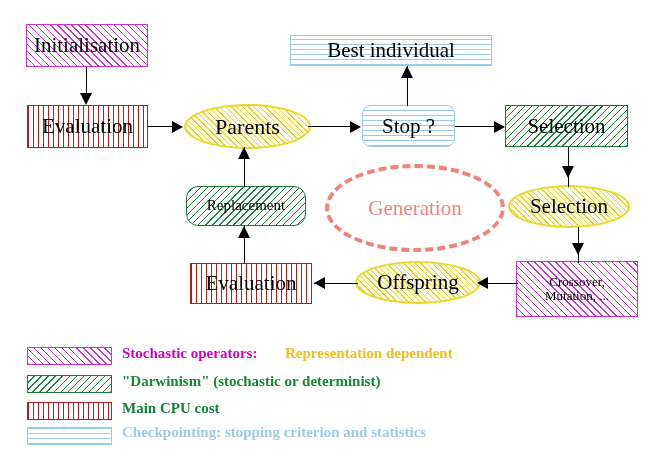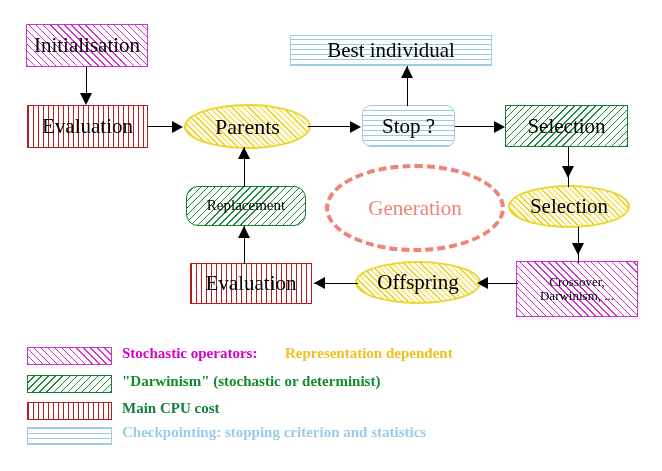--- a/index.html
+++ b/index.html
@@ -93,21 +93,21 @@
   <div class="node pat-green" style="left:505px;top:105px;width:123px;height:42px;font-size:21px;">
     <span>Selection</span>
   </div>
 
   <div class="node pat-yellow ellipse" style="left:508px;top:185px;width:122px;height:43px;font-size:21px;">
     <span>Selection</span>
   </div>
 
   <div class="node pat-magenta" style="left:516px;top:261px;width:122px;height:56px;font-size:13px;flex-direction:column;">
     <span>Crossover,</span>
-    <span>Darwinism, ...</span>
+    <span>Mutation, ...</span>
   </div>
 
   <div class="node pat-yellow ellipse" style="left:355px;top:261px;width:126px;height:43px;font-size:21px;">
     <span>Offspring</span>
   </div>
 
   <div class="node pat-red" style="left:190px;top:263px;width:122px;height:41px;font-size:21px;">
     <span>Evaluation</span>
   </div>
 

